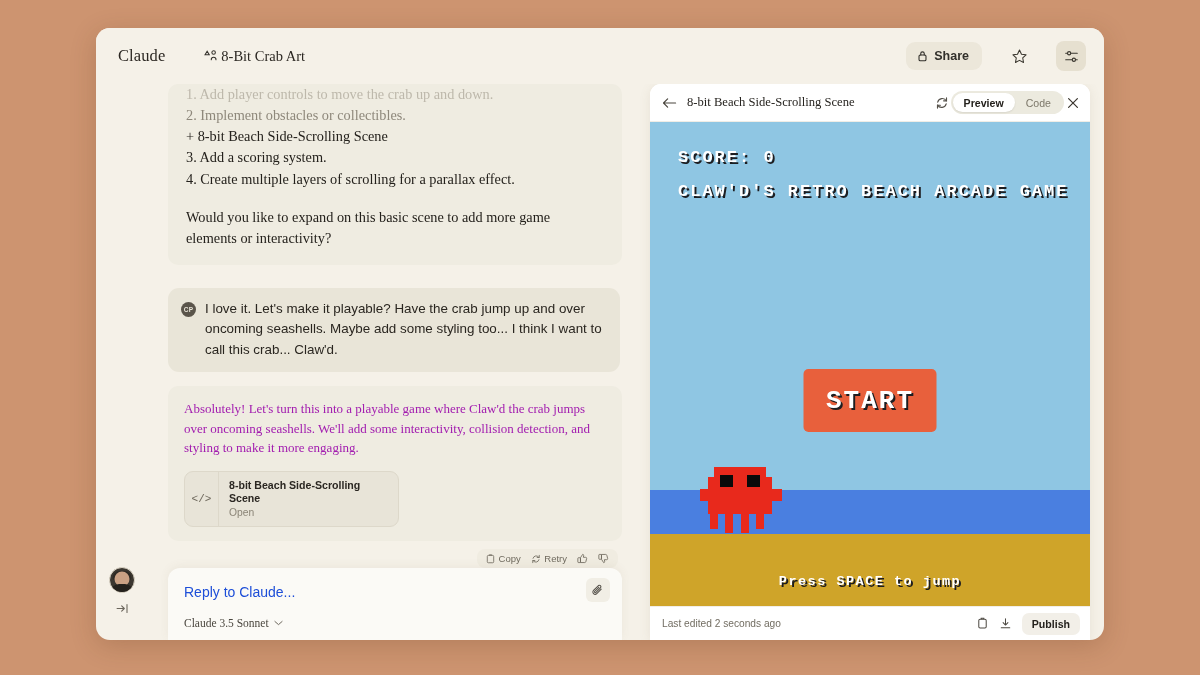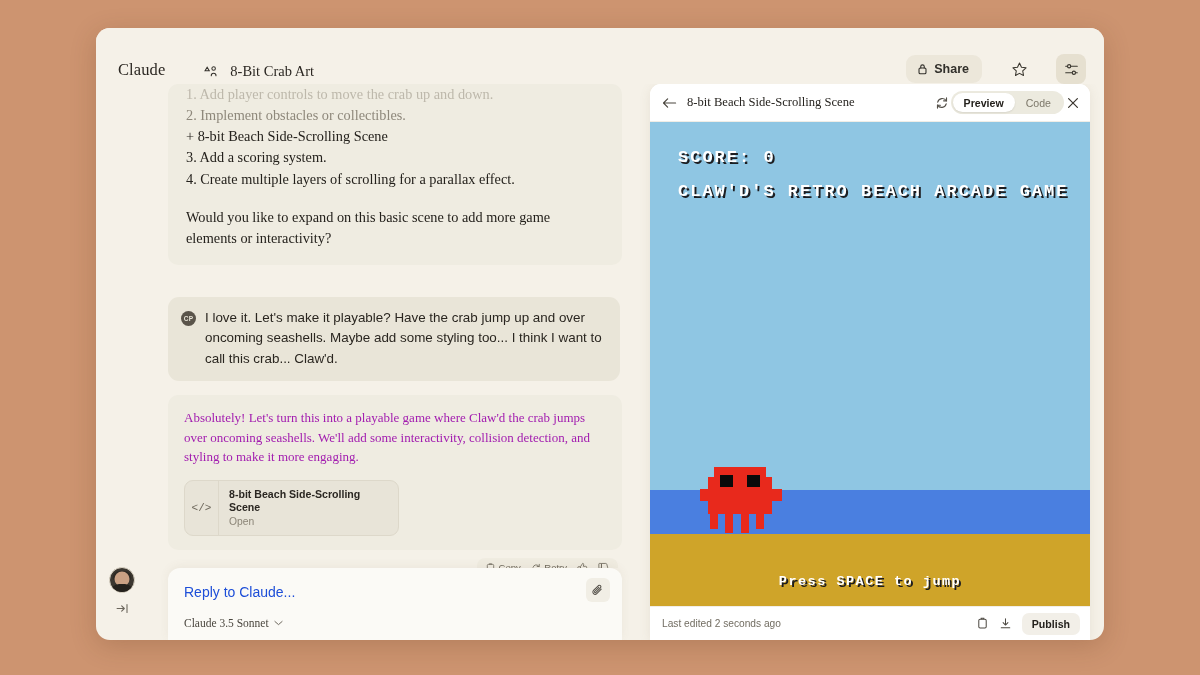--- a/index.html
+++ b/index.html
@@ -19,33 +19,33 @@
     background: #f5f1e8;
     border-radius: 14px;
     box-shadow: 0 6px 26px rgba(90,50,25,.22);
     overflow: hidden;
     display: flex; flex-direction: column;
   }
 
   
   .topbar {
     height: 56px; flex: 0 0 56px;
-    display: flex; align-items: flex-end;
+    display: flex; align-items: center;
     padding: 0 18px 0 14px;
     background: #f5f1e8;
     position: relative; z-index: 6;
   }
   .brand {
     font-family: "Liberation Serif", serif;
     font-size: 16.5px; color: #2b2722;
     letter-spacing: .1px;
     padding: 4px 8px; border-radius: 7px;
   }
   .chat-title-wrap {
-    display: flex; align-items: center; gap: 12px;
+    display: flex; align-items: center; gap: 3px;
     margin-left: 22px;
     padding: 4px 9px; border-radius: 7px;
   }
   .chat-title {
     font-family: "Liberation Serif", serif;
     font-size: 14.5px; color: #2b2722;
   }
   .topbar-right {
     margin-left: auto;
     display: flex; align-items: center; gap: 22px;
@@ -136,21 +136,20 @@
 
   .user-row {
     display: flex; margin: 23px 12px 0 12px;
   }
   .user-bubble {
     background: #e9e5d8;
     border-radius: 11px;
     padding: 11px 15px 12px 13px;
     display: flex; gap: 9px; align-items: flex-start;
     width: 100%;
-    margin-top: 9px;
   }
   .user-badge {
     flex: 0 0 auto;
     width: 15px; height: 15px; border-radius: 50%;
     background: #5a544a; color: #e9e5d8;
     font-size: 6.5px; font-weight: bold;
     display: flex; align-items: center; justify-content: center;
     margin-top: 3px; letter-spacing: .3px;
   }
   .user-text {
@@ -543,20 +542,23 @@
           </div>
         </div>
 
         <div class="game">
           <div class="water"></div>
           <div class="sand"></div>
 
           <div class="px score">SCORE: 0</div>
           <div class="px game-title">CLAW'D'S RETRO BEACH ARCADE GAME</div>
 
+          <div class="start-btn">
+            <span class="px">START</span>
+          </div>
 
           <div class="crab">
             <div class="cb" style="left:14px;  top:0;   width:52px; height:10px;"></div>
             <div class="cb" style="left:8px;   top:10px;width:64px; height:12px;"></div>
             <div class="cb" style="left:0;     top:22px;width:82px; height:12px;"></div>
             <div class="cb" style="left:8px;   top:34px;width:64px; height:13px;"></div>
             <div class="cb" style="left:10px;  top:47px;width:8px;  height:15px;"></div>
             <div class="cb" style="left:25px;  top:47px;width:8px;  height:19px;"></div>
             <div class="cb" style="left:41px;  top:47px;width:8px;  height:19px;"></div>
             <div class="cb" style="left:56px;  top:47px;width:8px;  height:15px;"></div>

